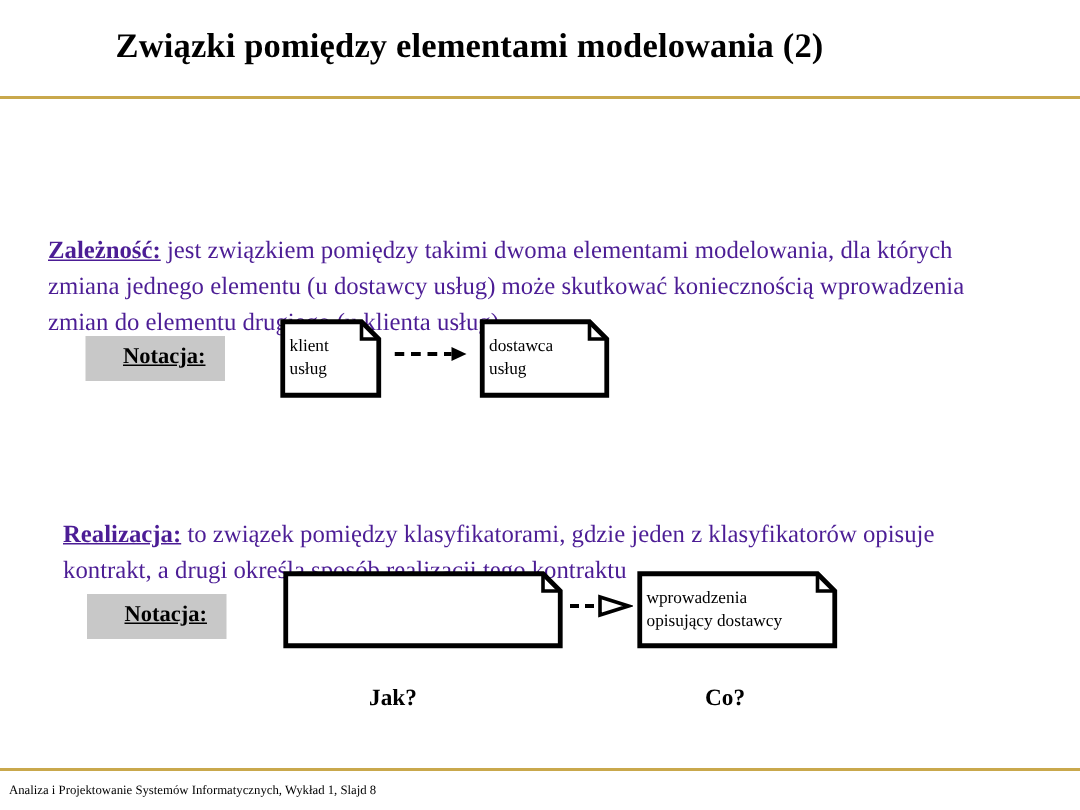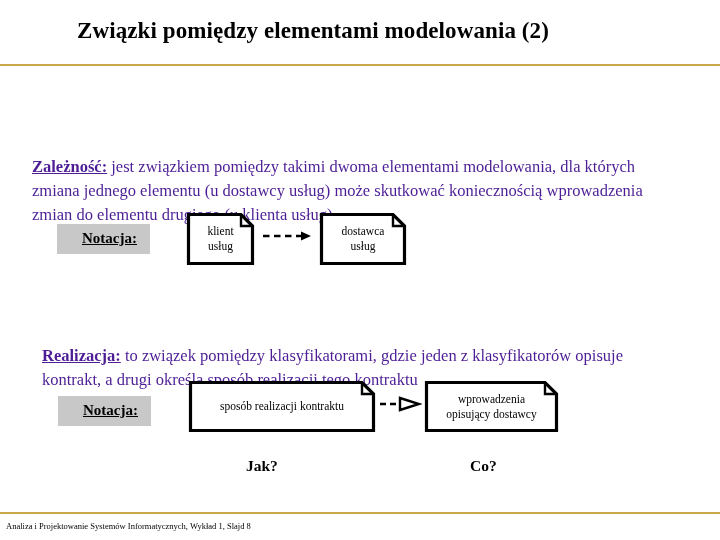--- a/index.html
+++ b/index.html
@@ -83,21 +83,21 @@
     display: block;
   }
   .artifact .artifact-label {
     position: absolute;
     left: 0;
     top: 0;
     width: 100%;
     height: 100%;
     display: flex;
     flex-direction: column;
-    align-items: center;
+    align-items: flex-start;
     justify-content: center;
     font-size: 11.5px;
     line-height: 15px;
     text-align: center;
     padding: 0 7px;
     box-sizing: border-box;
   }
   .artifact .artifact-label span { display: block; white-space: nowrap; }
 
   .artifact-klient    { left: 186px; top: 212px; width: 69px;  height: 54px; }
@@ -176,21 +176,20 @@
 <div class="para para-realizacja"><span class="lead">Realizacja:</span><span> to związek pomiędzy klasyfikatorami, gdzie jeden z klasyfikatorów opisuje kontrakt, a drugi określa sposób realizacji tego kontraktu</span></div>
 
 <div class="notacja notacja-2">Notacja:</div>
 
 <div class="artifact artifact-klasyf-impl">
   <svg width="188" height="53" viewBox="0 0 188 53">
     <path d="M2.5,2.5 L174,2.5 L185.5,14 L185.5,50.5 L2.5,50.5 Z" fill="#ffffff" stroke="#000000" stroke-width="3.2" stroke-linejoin="miter"></path>
     <path d="M174,2.5 L174,14 L185.5,14" fill="none" stroke="#000000" stroke-width="2.4"></path>
   </svg>
   <div class="artifact-label">
-    <span>sposób realizacji kontraktu</span>
   </div>
 </div>
 
 <div class="connector conn-realization">
   <svg width="42" height="16" viewBox="0 0 42 16">
     <line x1="0" y1="8" x2="20" y2="8" stroke="#000000" stroke-width="2.6" stroke-dasharray="6,4"></line>
     <path d="M20,2 L39,8 L20,14 Z" fill="#ffffff" stroke="#000000" stroke-width="2.4" stroke-linejoin="miter"></path>
   </svg>
 </div>
 

